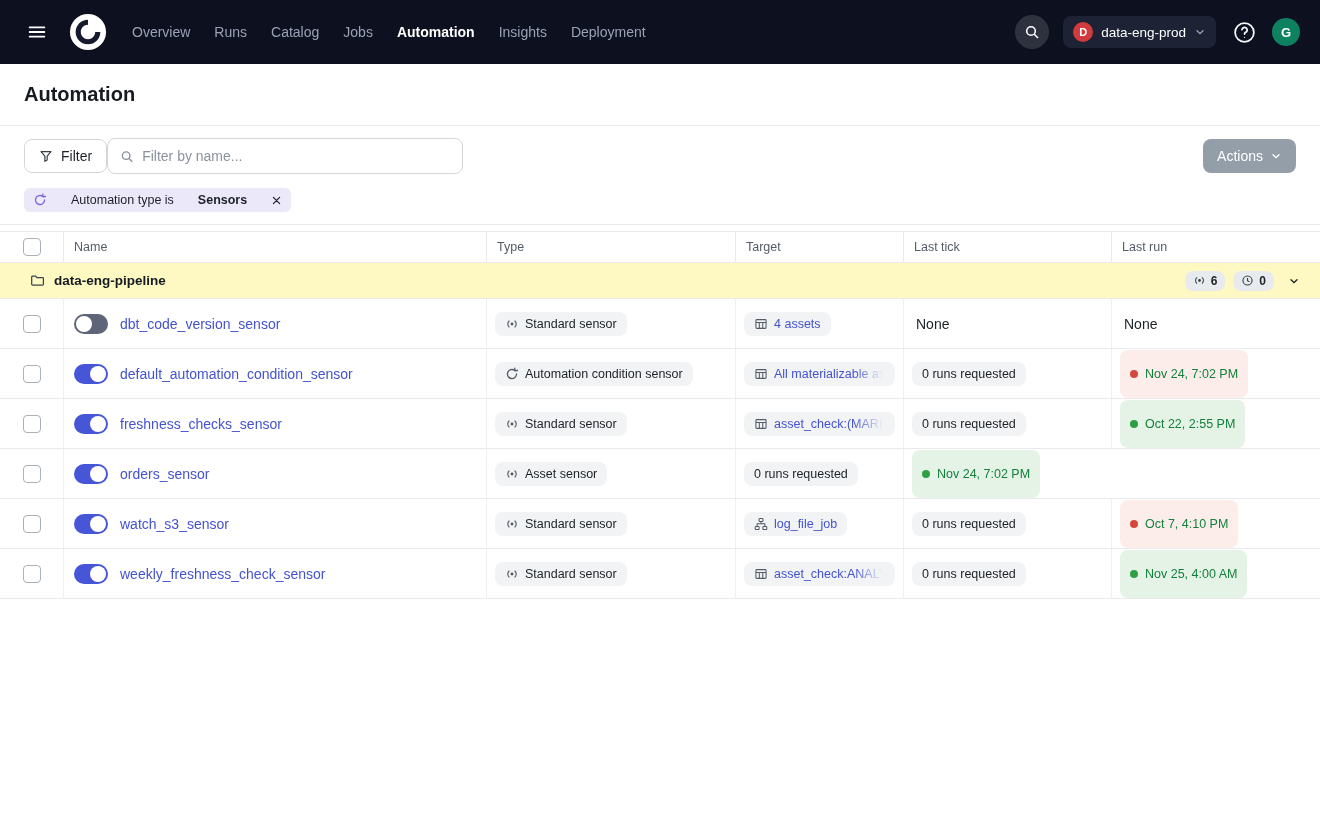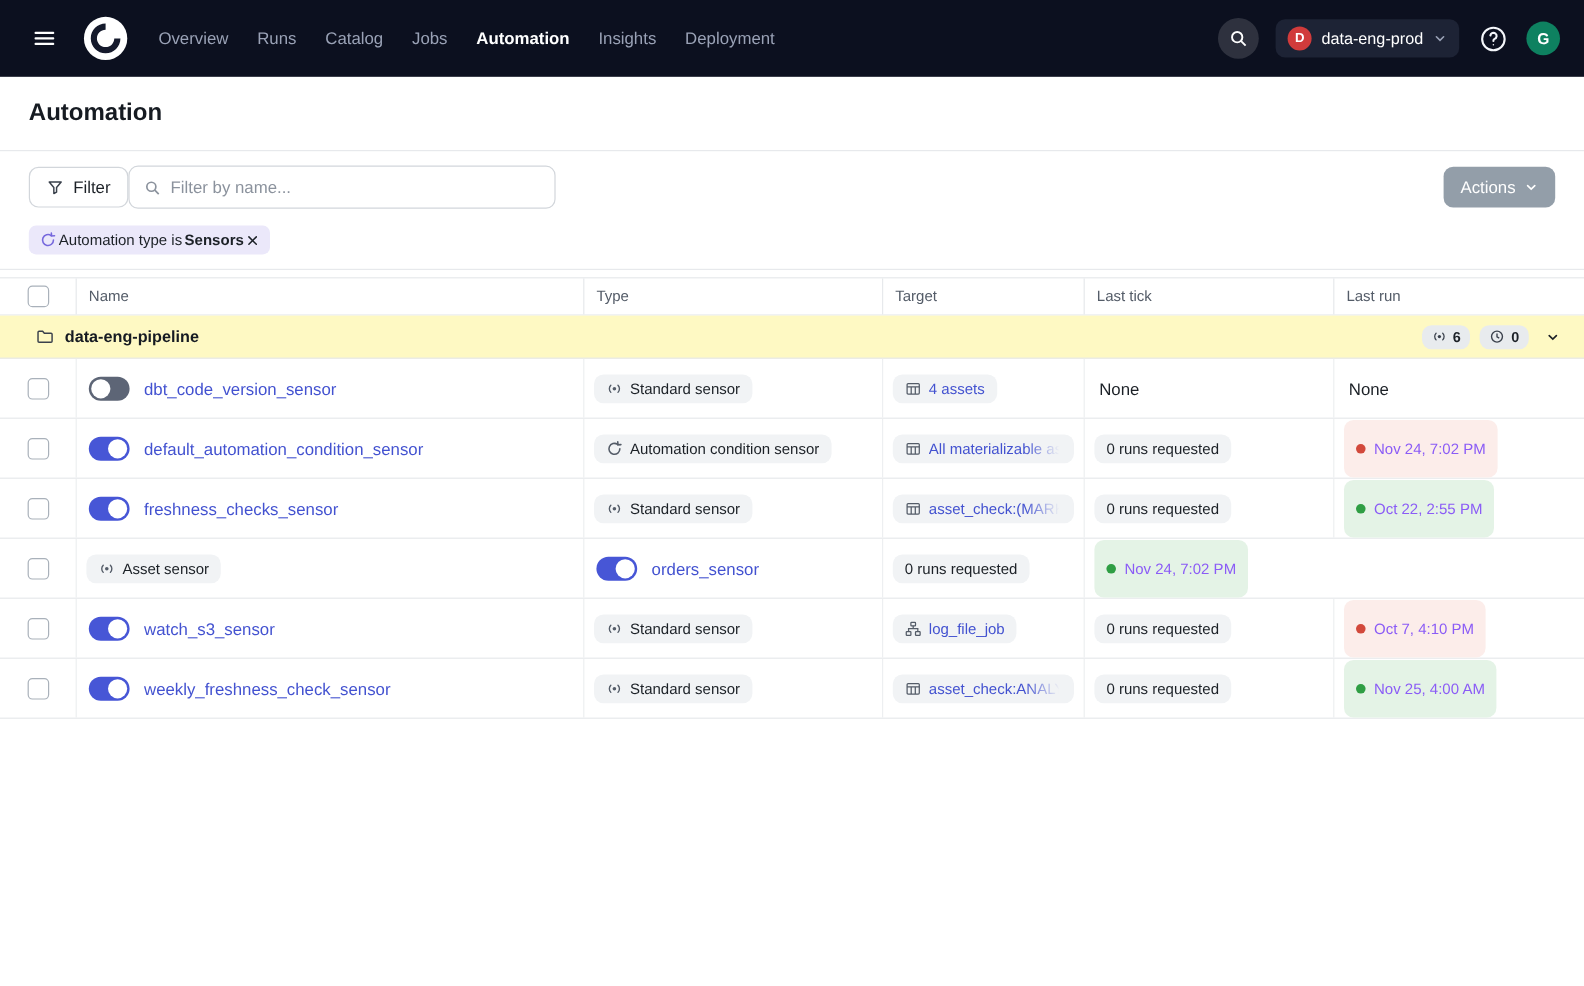--- a/index.html
+++ b/index.html
@@ -31,21 +31,21 @@
   .toolbar{display:flex;align-items:center;gap:0;padding:12px 24px}
   .filter-btn{display:flex;align-items:center;gap:8px;border:1px solid #d2d6db;border-radius:8px;background:#fff;padding:8px 14px;font-size:14px;color:#1c2127;cursor:pointer}
   .filter-btn svg{color:#3a414c}
   .search-box{display:flex;align-items:center;gap:8px;border:1px solid #d2d6db;border-radius:8px;background:#fff;padding:0 12px;height:36px;width:356px;color:#8b929d}
   .search-box input{border:none;outline:none;font-size:14px;width:100%;font-family:inherit;color:#1c2127;background:transparent}
   .search-box input::placeholder{color:#8b929d}
   .actions-btn{margin-left:auto;display:flex;align-items:center;gap:7px;background:#939ea9;color:#fff;border:none;border-radius:8px;padding:9px 14px;font-size:14px;font-family:inherit;cursor:pointer}
 
   
   .chip-row{padding:2px 24px 12px;border-bottom:1px solid #e7e9ec}
-  .chip{display:inline-flex;align-items:center;gap:2px;background:#ebe8fa;border-radius:6px;padding:5px 9px;font-size:12.5px;color:#1c2127}
+  .chip{display:inline-flex;align-items:center;gap:24px;background:#ebe8fa;border-radius:6px;padding:5px 9px;font-size:12.5px;color:#1c2127}
   .chip .chip-icon{color:#7668dd;display:flex}
   .chip .chip-val{font-weight:700}
   .chip .chip-x{display:flex;align-items:center;cursor:pointer;color:#1c2127}
 
   
   .tbl{margin-top:6px;border-top:1px solid #e7e9ec}
   .grid-cols{display:grid;grid-template-columns:64px 423px 249px 168px 208px 208px}
   .thead{border-bottom:1px solid #e7e9ec;height:31px;align-items:stretch}
   .thead .hc{display:flex;align-items:center;padding:0 10px;font-size:12.5px;color:#545c68;border-right:1px solid #e7e9ec}
   .thead .hc:last-child{border-right:none}
@@ -73,21 +73,21 @@
   .toggle.on .knob{right:2px}
   .toggle.off{background:#5d6576}
   .toggle.off .knob{left:2px}
 
   .badge{display:inline-flex;align-items:center;gap:6px;background:#f1f3f5;border-radius:8px;padding:5px 10px;font-size:12.5px;color:#1c2127;white-space:nowrap;max-width:100%}
   .badge svg{color:#545c68;flex:0 0 auto}
   .target-badge .tgt{color:#4352d0;overflow:hidden;white-space:nowrap}
   .fade{-webkit-mask-image:linear-gradient(90deg,#000 72%,transparent 98%);mask-image:linear-gradient(90deg,#000 72%,transparent 98%)}
   .none-text{font-size:14px;color:#1c2127;padding-left:4px}
 
-  .run-chip{display:inline-flex;align-items:center;gap:7px;border-radius:8px;padding:17px 10px;font-size:12.5px;color:#8b5cf6;white-space:nowrap;cursor:pointer}
+  .run-chip{display:inline-flex;align-items:center;gap:7px;border-radius:8px;padding:17px 10px;font-size:12.5px;color:#15803d;white-space:nowrap;cursor:pointer}
   .run-chip .dot{width:8px;height:8px;border-radius:50%;flex:0 0 auto}
   .run-chip.success{background:#e4f3e6}
   .run-chip.success .dot{background:#2f9e44}
   .run-chip.failure{background:#fcedea}
   .run-chip.failure .dot{background:#d2493c}
 </style>
 </head>
 <body>
 
 <header class="topnav">
@@ -340,34 +340,34 @@
         <span class="dot"></span>
         <span>Oct 22, 2:55 PM</span>
       </a>
     </div>
   </div>
 
   <div class="grid-cols row">
     <div class="c ck">
         <span class="checkbox"></span>
       </div>
+    <div class="c name">
+      <span class="toggle on">
+          <span class="knob"></span>
+        </span>
+      <a class="name-link">orders_sensor</a>
+    </div>
     <div class="c">
       <span class="badge">
         <svg width="14" height="14" viewBox="0 0 16 16">
             <circle cx="8" cy="8" r="1.7" fill="currentColor"></circle>
             <path d="M4.6 4.6a4.8 4.8 0 0 0 0 6.8M11.4 4.6a4.8 4.8 0 0 1 0 6.8" fill="none" stroke="currentColor" stroke-width="1.3" stroke-linecap="round"></path>
           </svg>
         <span>Asset sensor</span>
       </span>
-    </div>
-    <div class="c name">
-      <span class="toggle on">
-          <span class="knob"></span>
-        </span>
-      <a class="name-link">orders_sensor</a>
     </div>
     <div class="c">
         <span class="badge">
           <span>0 runs requested</span>
         </span>
       </div>
     <div class="c">
       <a class="run-chip success">
         <span class="dot"></span>
         <span>Nov 24, 7:02 PM</span>

